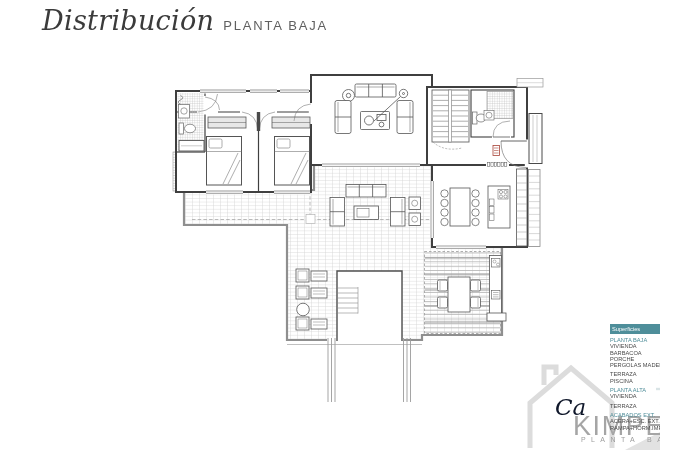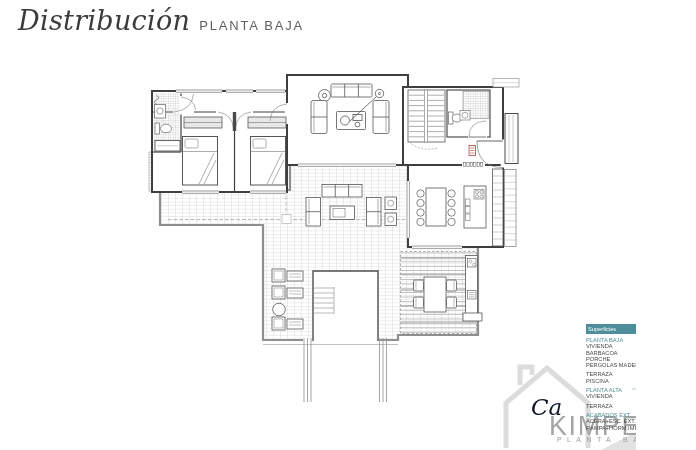--- a/index.html
+++ b/index.html
@@ -1,17 +1,17 @@
 <!DOCTYPE html>
 <html><head>
 <meta charset="utf-8">
 <style>
   html,body{margin:0;padding:0;background:#fff;}
   .stage{position:relative;width:636px;height:450px;background:#fff;overflow:hidden;
-         font-family:"Liberation Sans",sans-serif;}
+         font-family:"Liberation Sans",sans-serif;margin-left:24px;}
   svg{display:block;}
   .plan{position:absolute;left:0;top:0;z-index:0;}
   .title-row{position:absolute;left:18px;top:5px;display:flex;align-items:baseline;gap:9px;z-index:2;}
   .t-script{font-family:"DejaVu Serif",serif;font-style:italic;font-size:27px;color:#3b3b3b;letter-spacing:.3px;}
   .t-caps{font-size:13px;color:#5f5f5f;letter-spacing:1.8px;}
   
   .wm{position:absolute;left:0;top:0;width:696px;height:450px;z-index:1;pointer-events:none;}
   .wm-svg{position:absolute;left:0;top:0;}
   .wm-ca{position:absolute;left:531px;top:394px;font-family:"DejaVu Serif",serif;font-style:italic;
          font-size:23px;color:#0f172a;}

